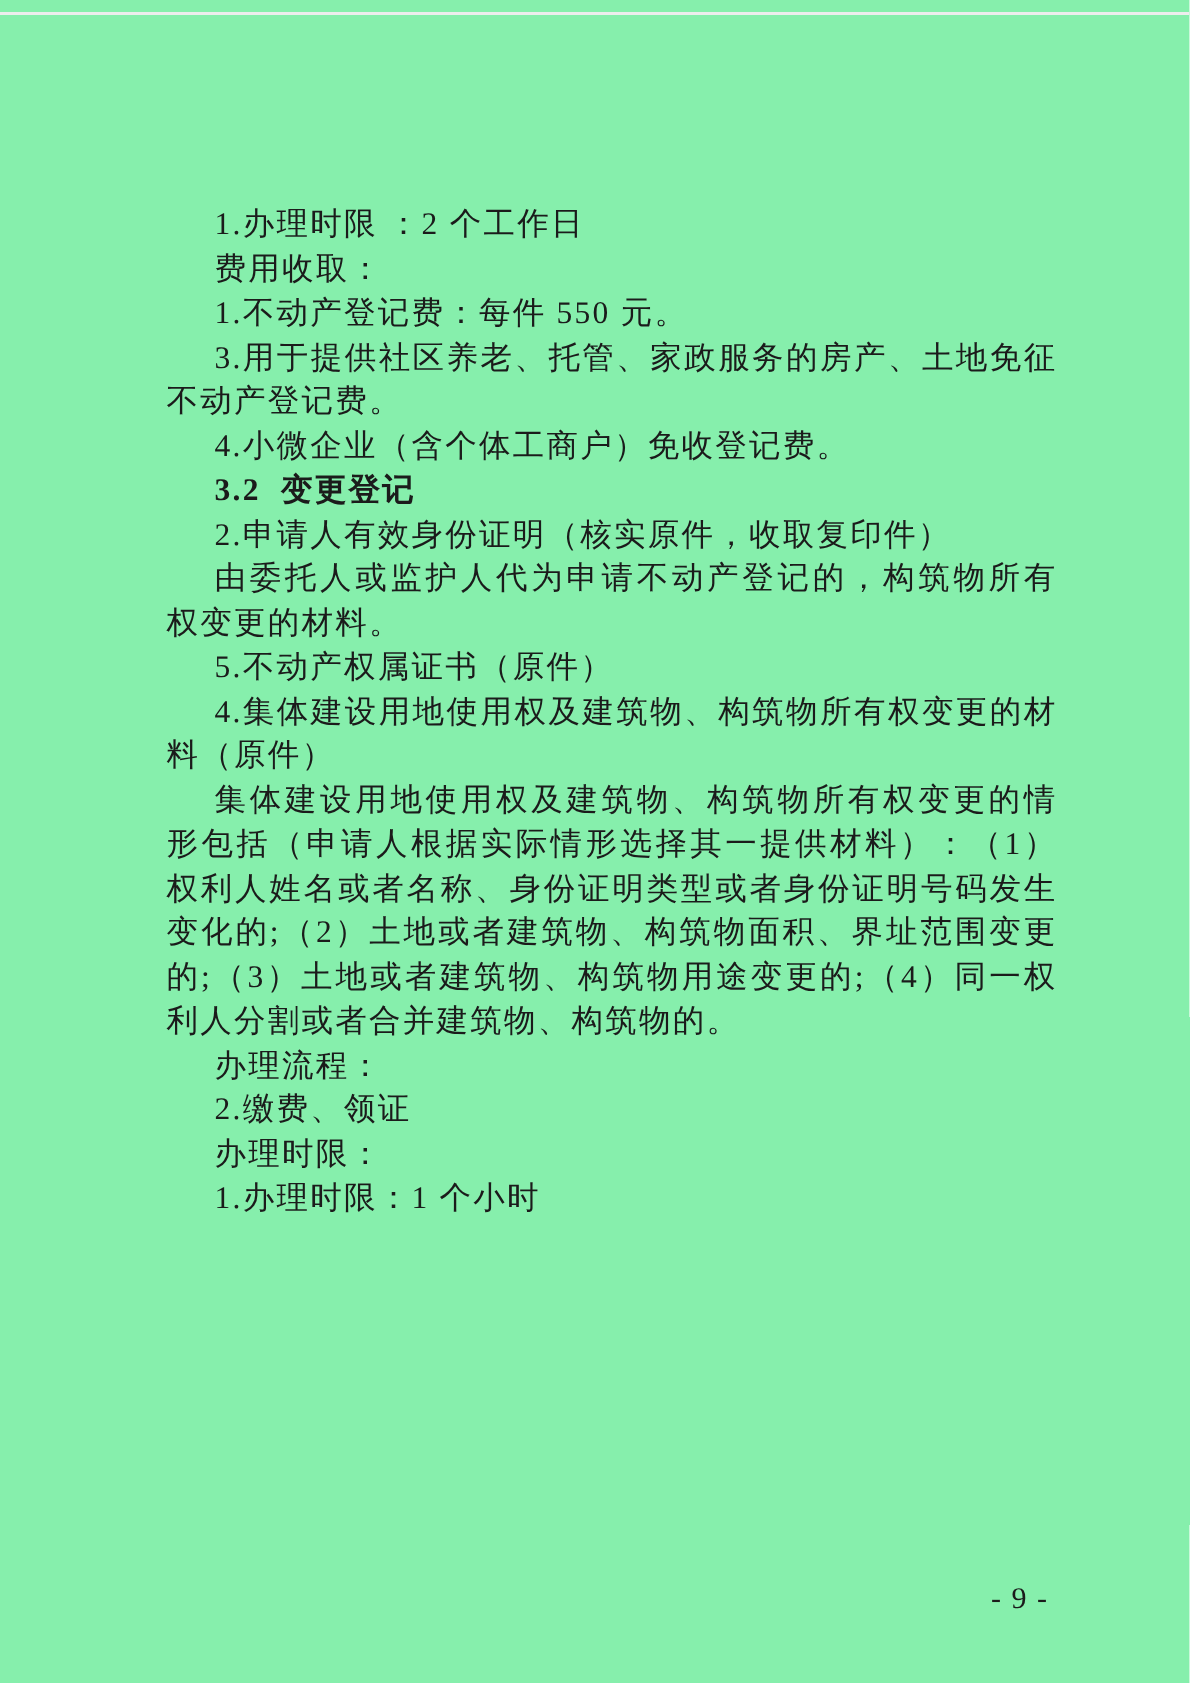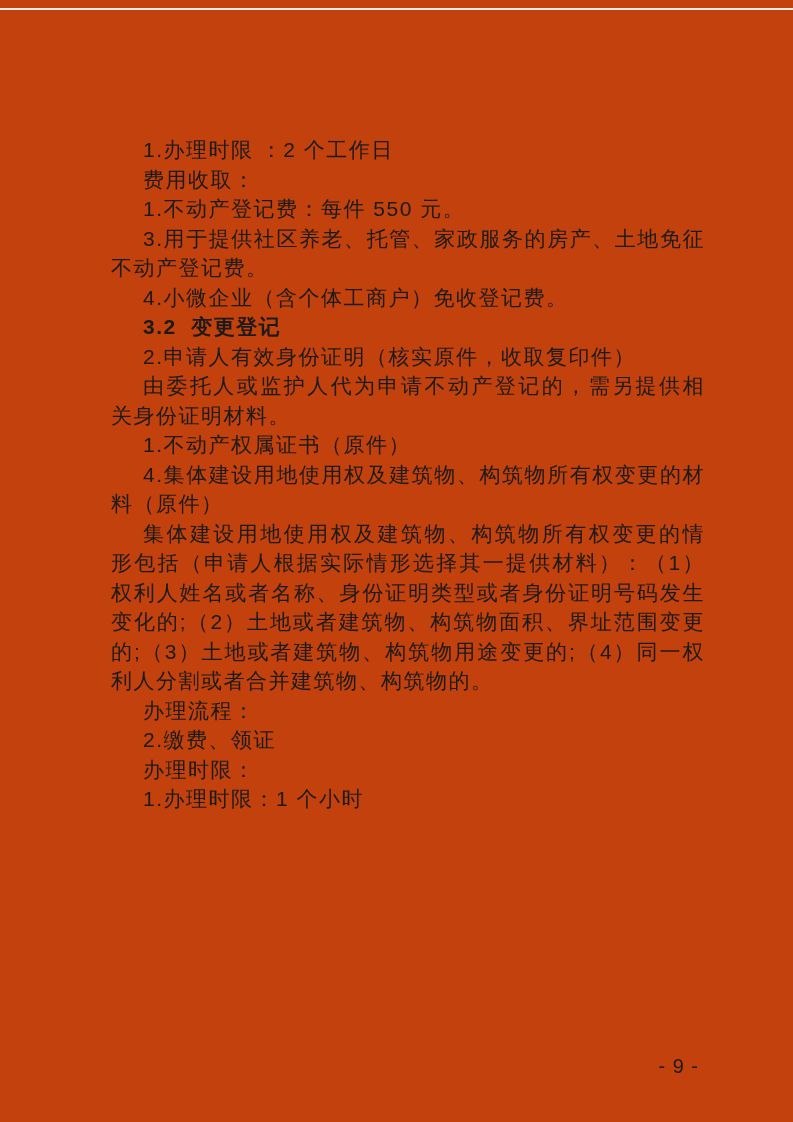--- a/index.html
+++ b/index.html
@@ -4,23 +4,23 @@
 <style>
   html, body {
     margin: 0;
     padding: 0;
     background: #ffffff;
   }
   .page {
     position: relative;
     width: 793px;
     height: 1122px;
-    background: #c2410c;
+    background: #86efac;
     overflow: hidden;
-    font-family: Liberation Sans, sans-serif;
+    font-family: Liberation Serif, serif;
     color: #1b1b1b;
   }
   .scan-line {
     position: absolute;
     top: 8px;
     left: 0;
     width: 793px;
     height: 2px;
     background: #ededed;
   }
@@ -60,22 +60,22 @@
   <div class="scan-line"></div>
 
   <div class="content">
     <p>1.办理时限 ：2 个工作日</p>
     <p>费用收取：</p>
     <p>1.不动产登记费：每件 550 元。</p>
     <p>3.用于提供社区养老、托管、家政服务的房产、土地免征不动产登记费。</p>
     <p>4.小微企业（含个体工商户）免收登记费。</p>
     <p class="heading">3.2&nbsp;&nbsp;变更登记</p>
     <p>2.申请人有效身份证明（核实原件，收取复印件）</p>
-    <p>由委托人或监护人代为申请不动产登记的，需另提供相关身份证明材料。</p>
-    <p>1.不动产权属证书（原件）</p>
+    <p>由委托人或监护人代为申请不动产登记的，构筑物所有权变更的材料。</p>
+    <p>5.不动产权属证书（原件）</p>
     <p>4.集体建设用地使用权及建筑物、构筑物所有权变更的材料（原件）</p>
     <p>集体建设用地使用权及建筑物、构筑物所有权变更的情形包括（申请人根据实际情形选择其一提供材料）：（1）权利人姓名或者名称、身份证明类型或者身份证明号码发生变化的;（2）土地或者建筑物、构筑物面积、界址范围变更的;（3）土地或者建筑物、构筑物用途变更的;（4）同一权利人分割或者合并建筑物、构筑物的。</p>
     <p>办理流程：</p>
     <p>2.缴费、领证</p>
     <p>办理时限：</p>
     <p>1.办理时限：1 个小时</p>
   </div>
 
   <div class="footer">- 9 -</div>
 </div>

